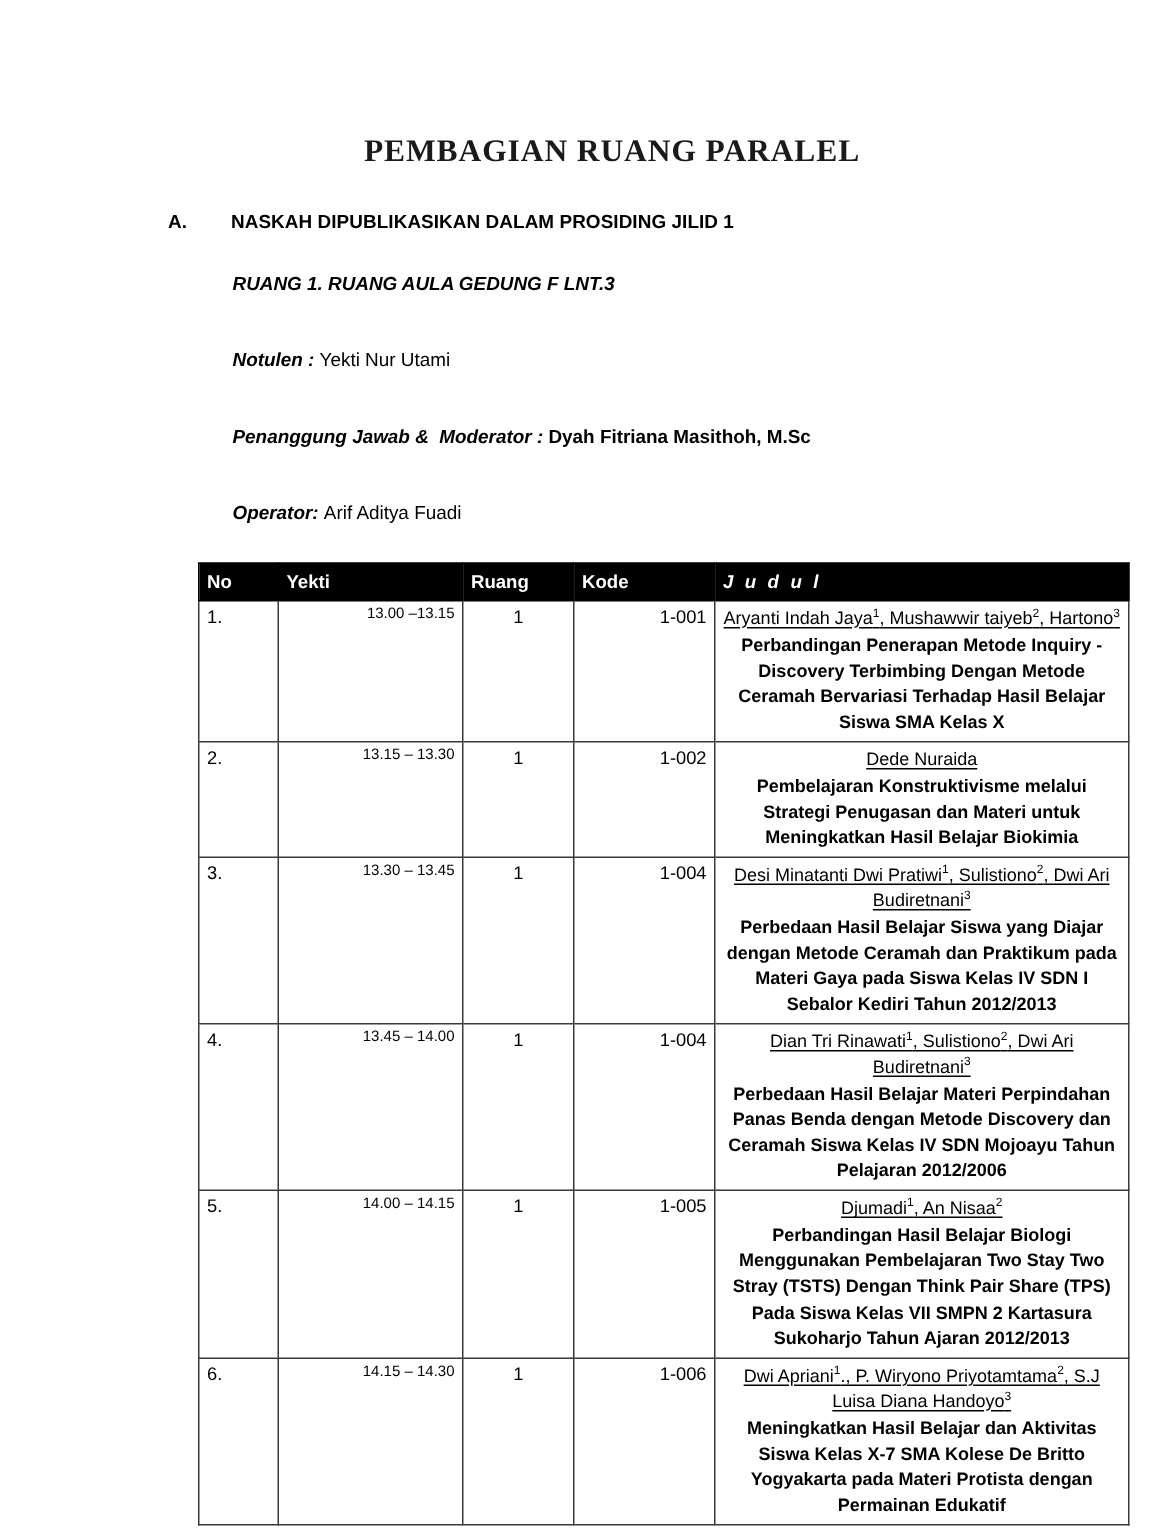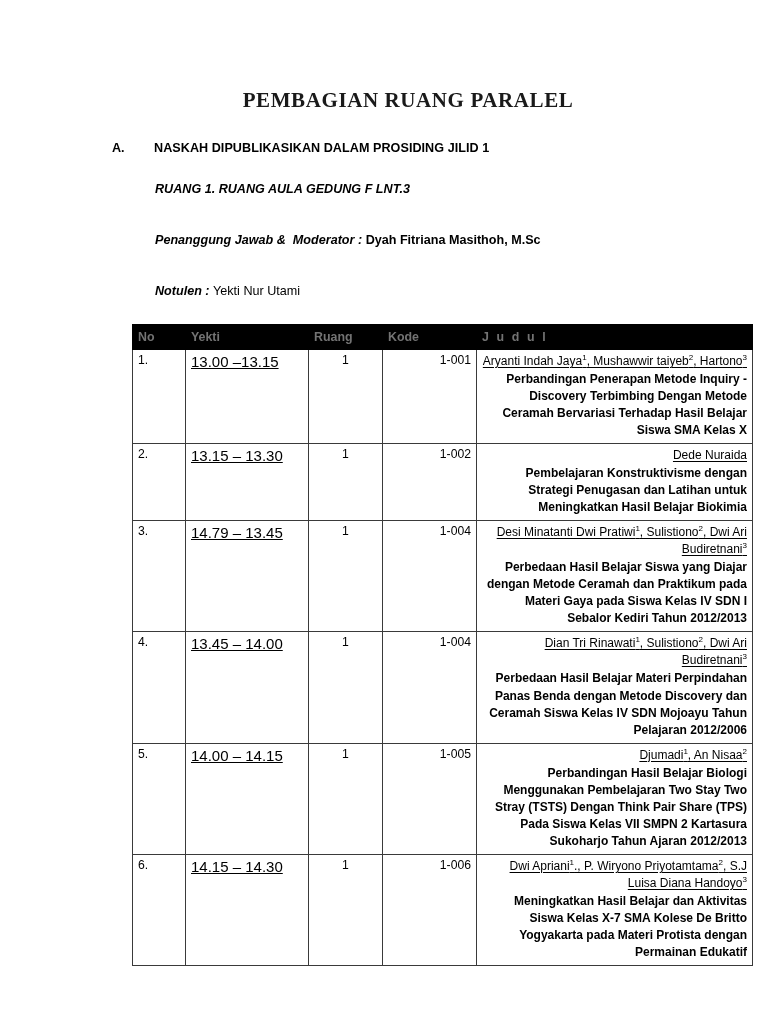--- a/index.html
+++ b/index.html
@@ -99,39 +99,39 @@
     font-size: 12px;
   }
   table.sched th,
   table.sched td {
     border: 1px solid #3a3a3a;
     vertical-align: top;
     padding: 3px 5px 4px 5px;
   }
   table.sched thead th {
     background: #000000;
-    color: #737373;
+    color: #ffffff;
     font-weight: bold;
     border: 1px solid #000000;
     font-size: 12.4px;
     padding-top: 5px;
     padding-bottom: 5px;
     text-align: left;
   }
   th.c-no   { width: 42px; text-align: left; padding-left: 9px; }
   th.c-wkt  { width: 112px; text-align: left; padding-left: 17px; }
   th.c-rng  { width: 63px;  text-align: center; }
   th.c-kod  { width: 83px;  text-align: center; }
-  th.c-jdl  { width: 265px; text-align: center; letter-spacing: 2.1px; }
+  th.c-jdl  { width: 265px; text-align: center; letter-spacing: 2.1px; font-style: italic; }
 
   td.c-no   { text-align: left; padding-left: 9px; font-size: 12.2px; }
-  td.c-wkt  { text-align: left; font-size: 15px; text-decoration: underline; }
+  td.c-wkt  { text-align: right; font-size: 10px; }
   td.c-rng  { text-align: center; font-size: 12.2px; }
   td.c-kod  { text-align: right; font-size: 12.2px; }
-  td.c-jdl  { text-align: right; padding-left: 7px; line-height: 1.42; }
+  td.c-jdl  { text-align: center; padding-left: 7px; line-height: 1.42; }
 
   .authors {
     text-decoration: underline;
     text-underline-offset: 1.5px;
     font-weight: normal;
     display: inline;
   }
   .judul-title {
     font-weight: bold;
     display: block;
@@ -159,28 +159,31 @@
     <div class="sec-line">
       <span class="sec-marker">A.</span>
       <span class="sec-text">NASKAH DIPUBLIKASIKAN DALAM PROSIDING JILID 1</span>
     </div>
 
 
     <div class="info-line allbold">
       <span class="lbl">RUANG 1. RUANG AULA GEDUNG F LNT.3</span>
     </div>
 
+    <div class="info-line">
+      <span class="lbl">Notulen : </span><span class="val">Yekti Nur Utami</span>
+    </div>
+
     <div class="info-line allbold">
       <span class="lbl">Penanggung Jawab &amp;  Moderator : </span><span class="val">Dyah Fitriana Masithoh, M.Sc</span>
     </div>
 
     <div class="info-line">
-      <span class="lbl">Notulen : </span><span class="val">Yekti Nur Utami</span>
-    </div>
-
+      <span class="lbl">Operator: </span><span class="val">Arif Aditya Fuadi</span>
+    </div>
 
   </div>
 
   <div class="tbl-wrap">
     <table class="sched">
       <thead>
         <tr>
           <th class="c-no">No</th>
           <th class="c-wkt">Yekti</th>
           <th class="c-rng">Ruang</th>
@@ -199,26 +202,26 @@
               <span class="judul-title">Perbandingan Penerapan Metode Inquiry - Discovery Terbimbing Dengan Metode Ceramah Bervariasi Terhadap Hasil Belajar Siswa SMA Kelas X</span>
             </td>
           </tr>
           <tr>
             <td class="c-no">2.</td>
             <td class="c-wkt">13.15 – 13.30</td>
             <td class="c-rng">1</td>
             <td class="c-kod">1-002</td>
             <td class="c-jdl">
               <span class="authors-line"><span class="authors">Dede Nuraida</span></span>
-              <span class="judul-title">Pembelajaran Konstruktivisme dengan Strategi Penugasan dan Latihan untuk Meningkatkan Hasil Belajar Biokimia</span>
+              <span class="judul-title">Pembelajaran Konstruktivisme melalui Strategi Penugasan dan Materi untuk Meningkatkan Hasil Belajar Biokimia</span>
             </td>
           </tr>
           <tr>
             <td class="c-no">3.</td>
-            <td class="c-wkt">14.79 – 13.45</td>
+            <td class="c-wkt">13.30 – 13.45</td>
             <td class="c-rng">1</td>
             <td class="c-kod">1-004</td>
             <td class="c-jdl">
               <span class="authors-line"><span class="authors">Desi Minatanti Dwi Pratiwi<sup>1</sup>, Sulistiono<sup>2</sup>, Dwi Ari Budiretnani<sup>3</sup></span></span>
               <span class="judul-title">Perbedaan Hasil Belajar Siswa yang Diajar dengan Metode Ceramah dan Praktikum pada Materi Gaya pada Siswa Kelas IV SDN I Sebalor Kediri Tahun 2012/2013</span>
             </td>
           </tr>
           <tr>
             <td class="c-no">4.</td>
             <td class="c-wkt">13.45 – 14.00</td>

